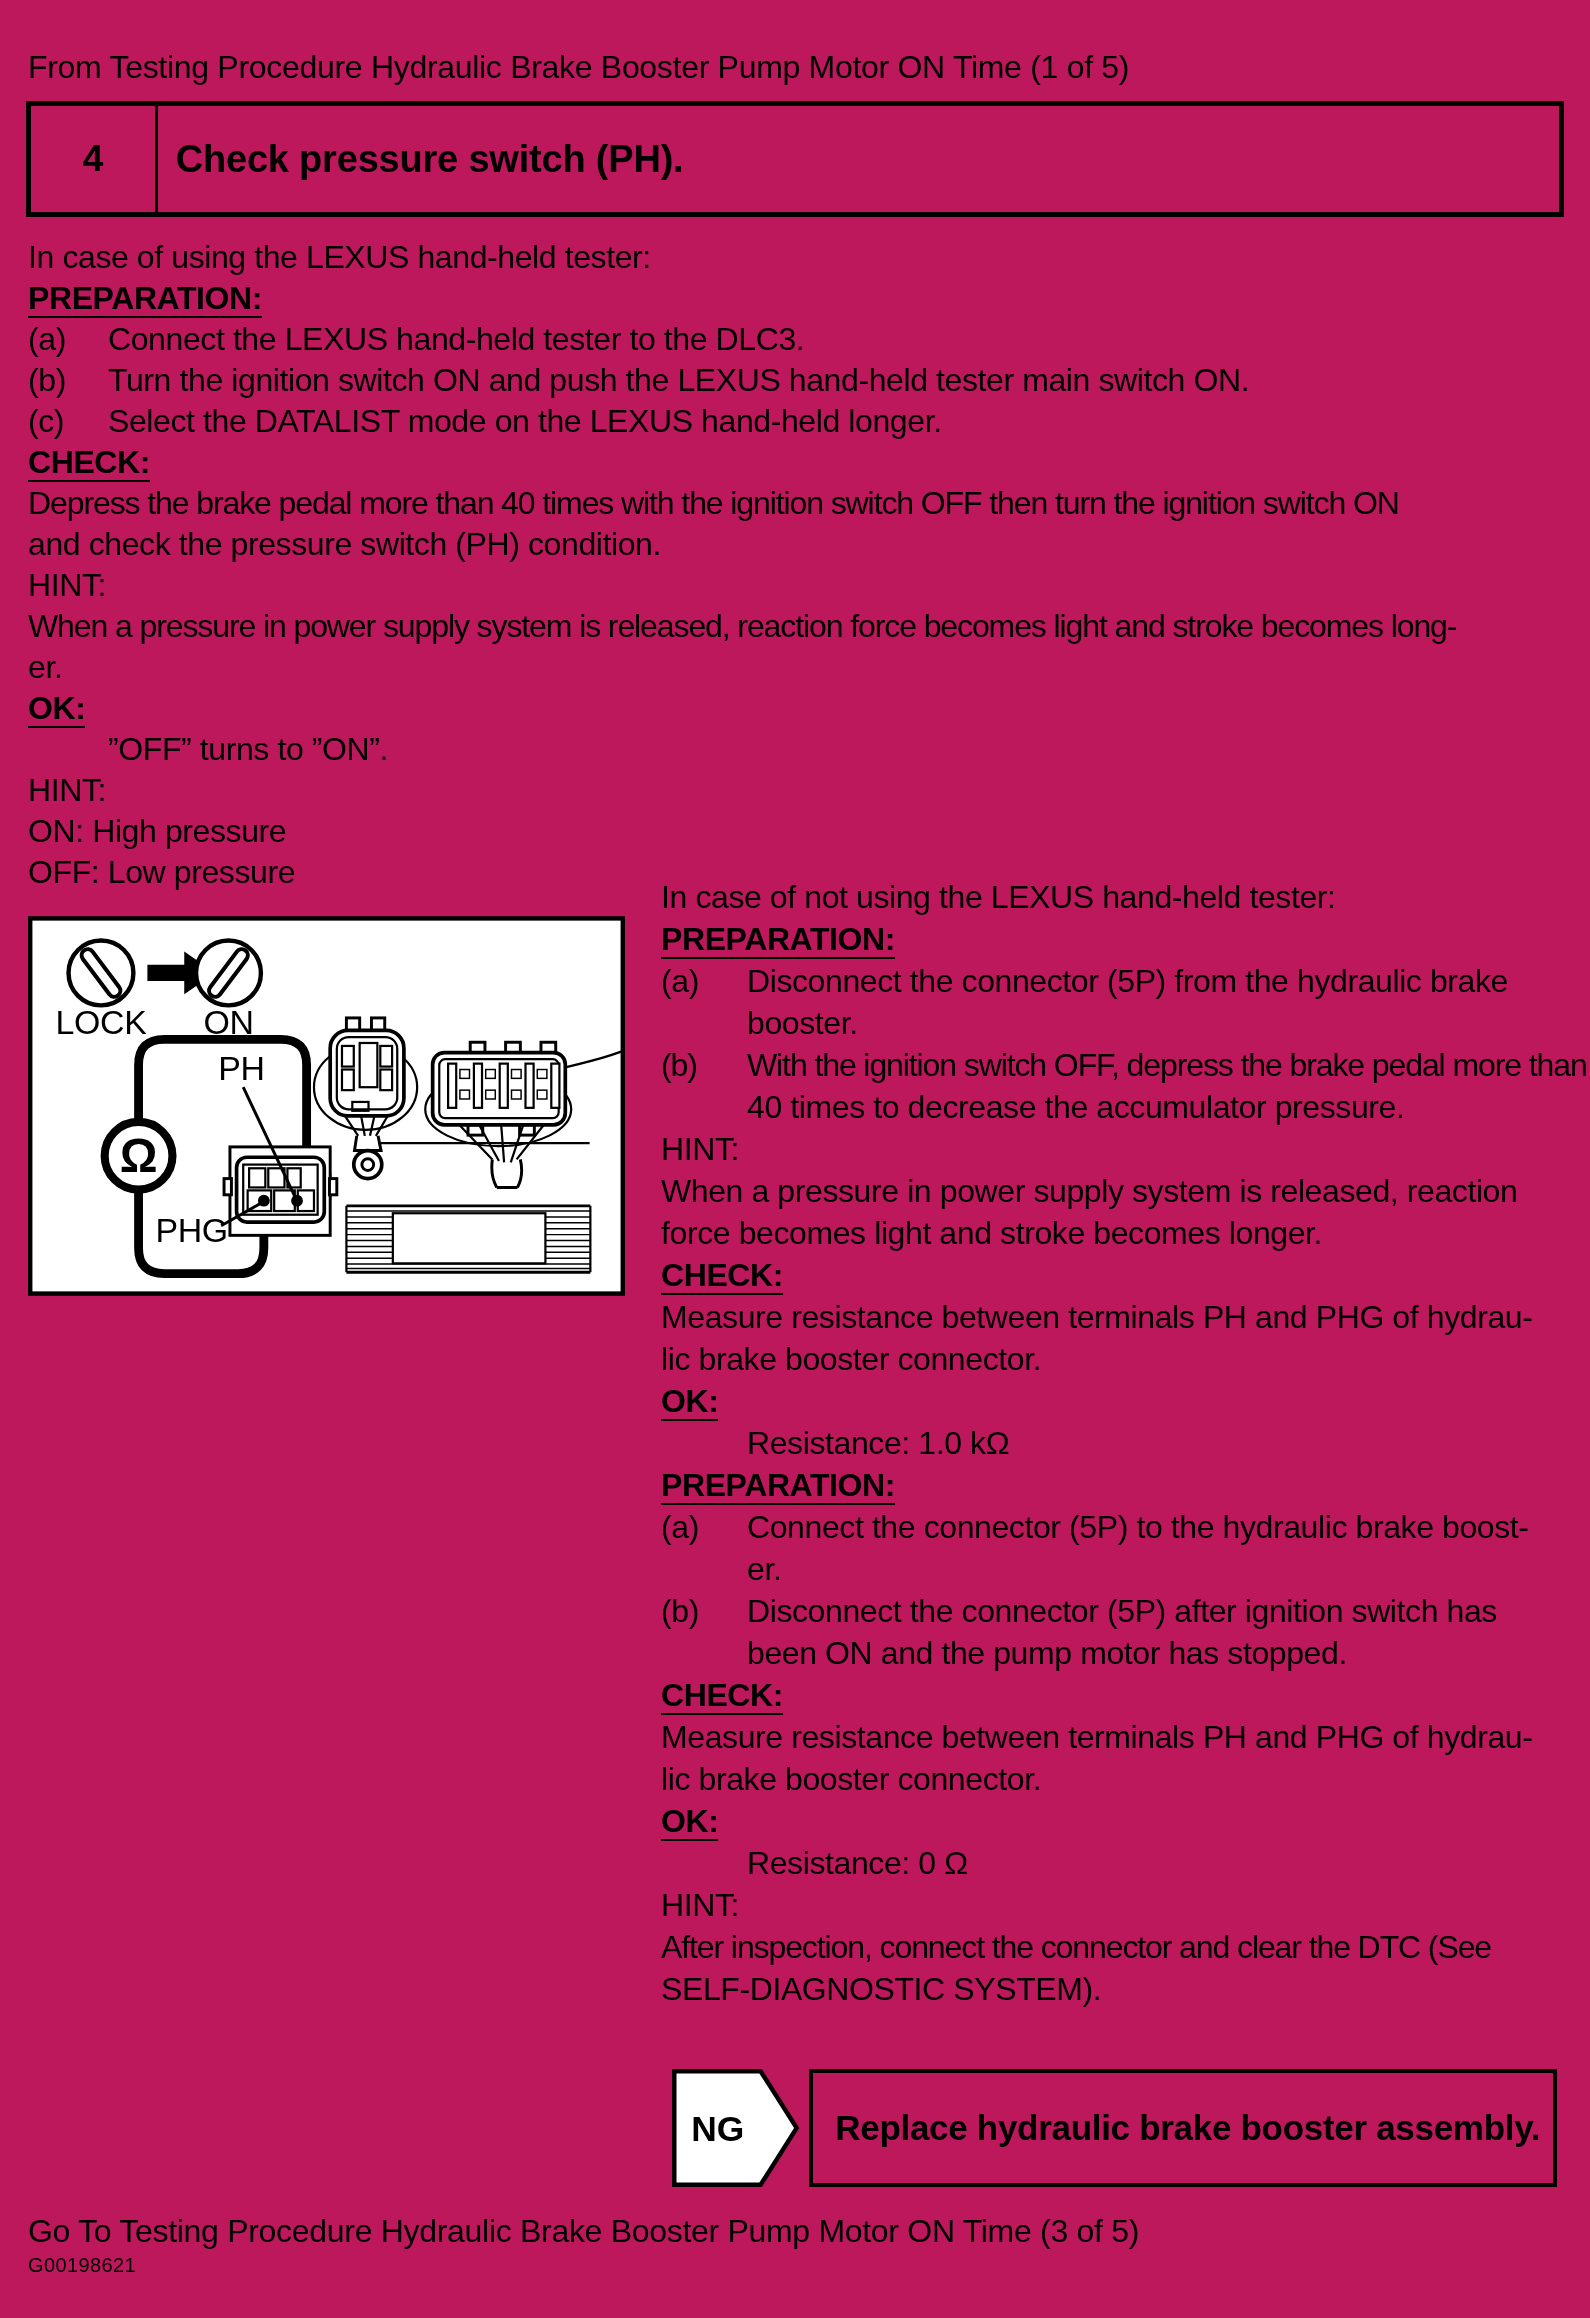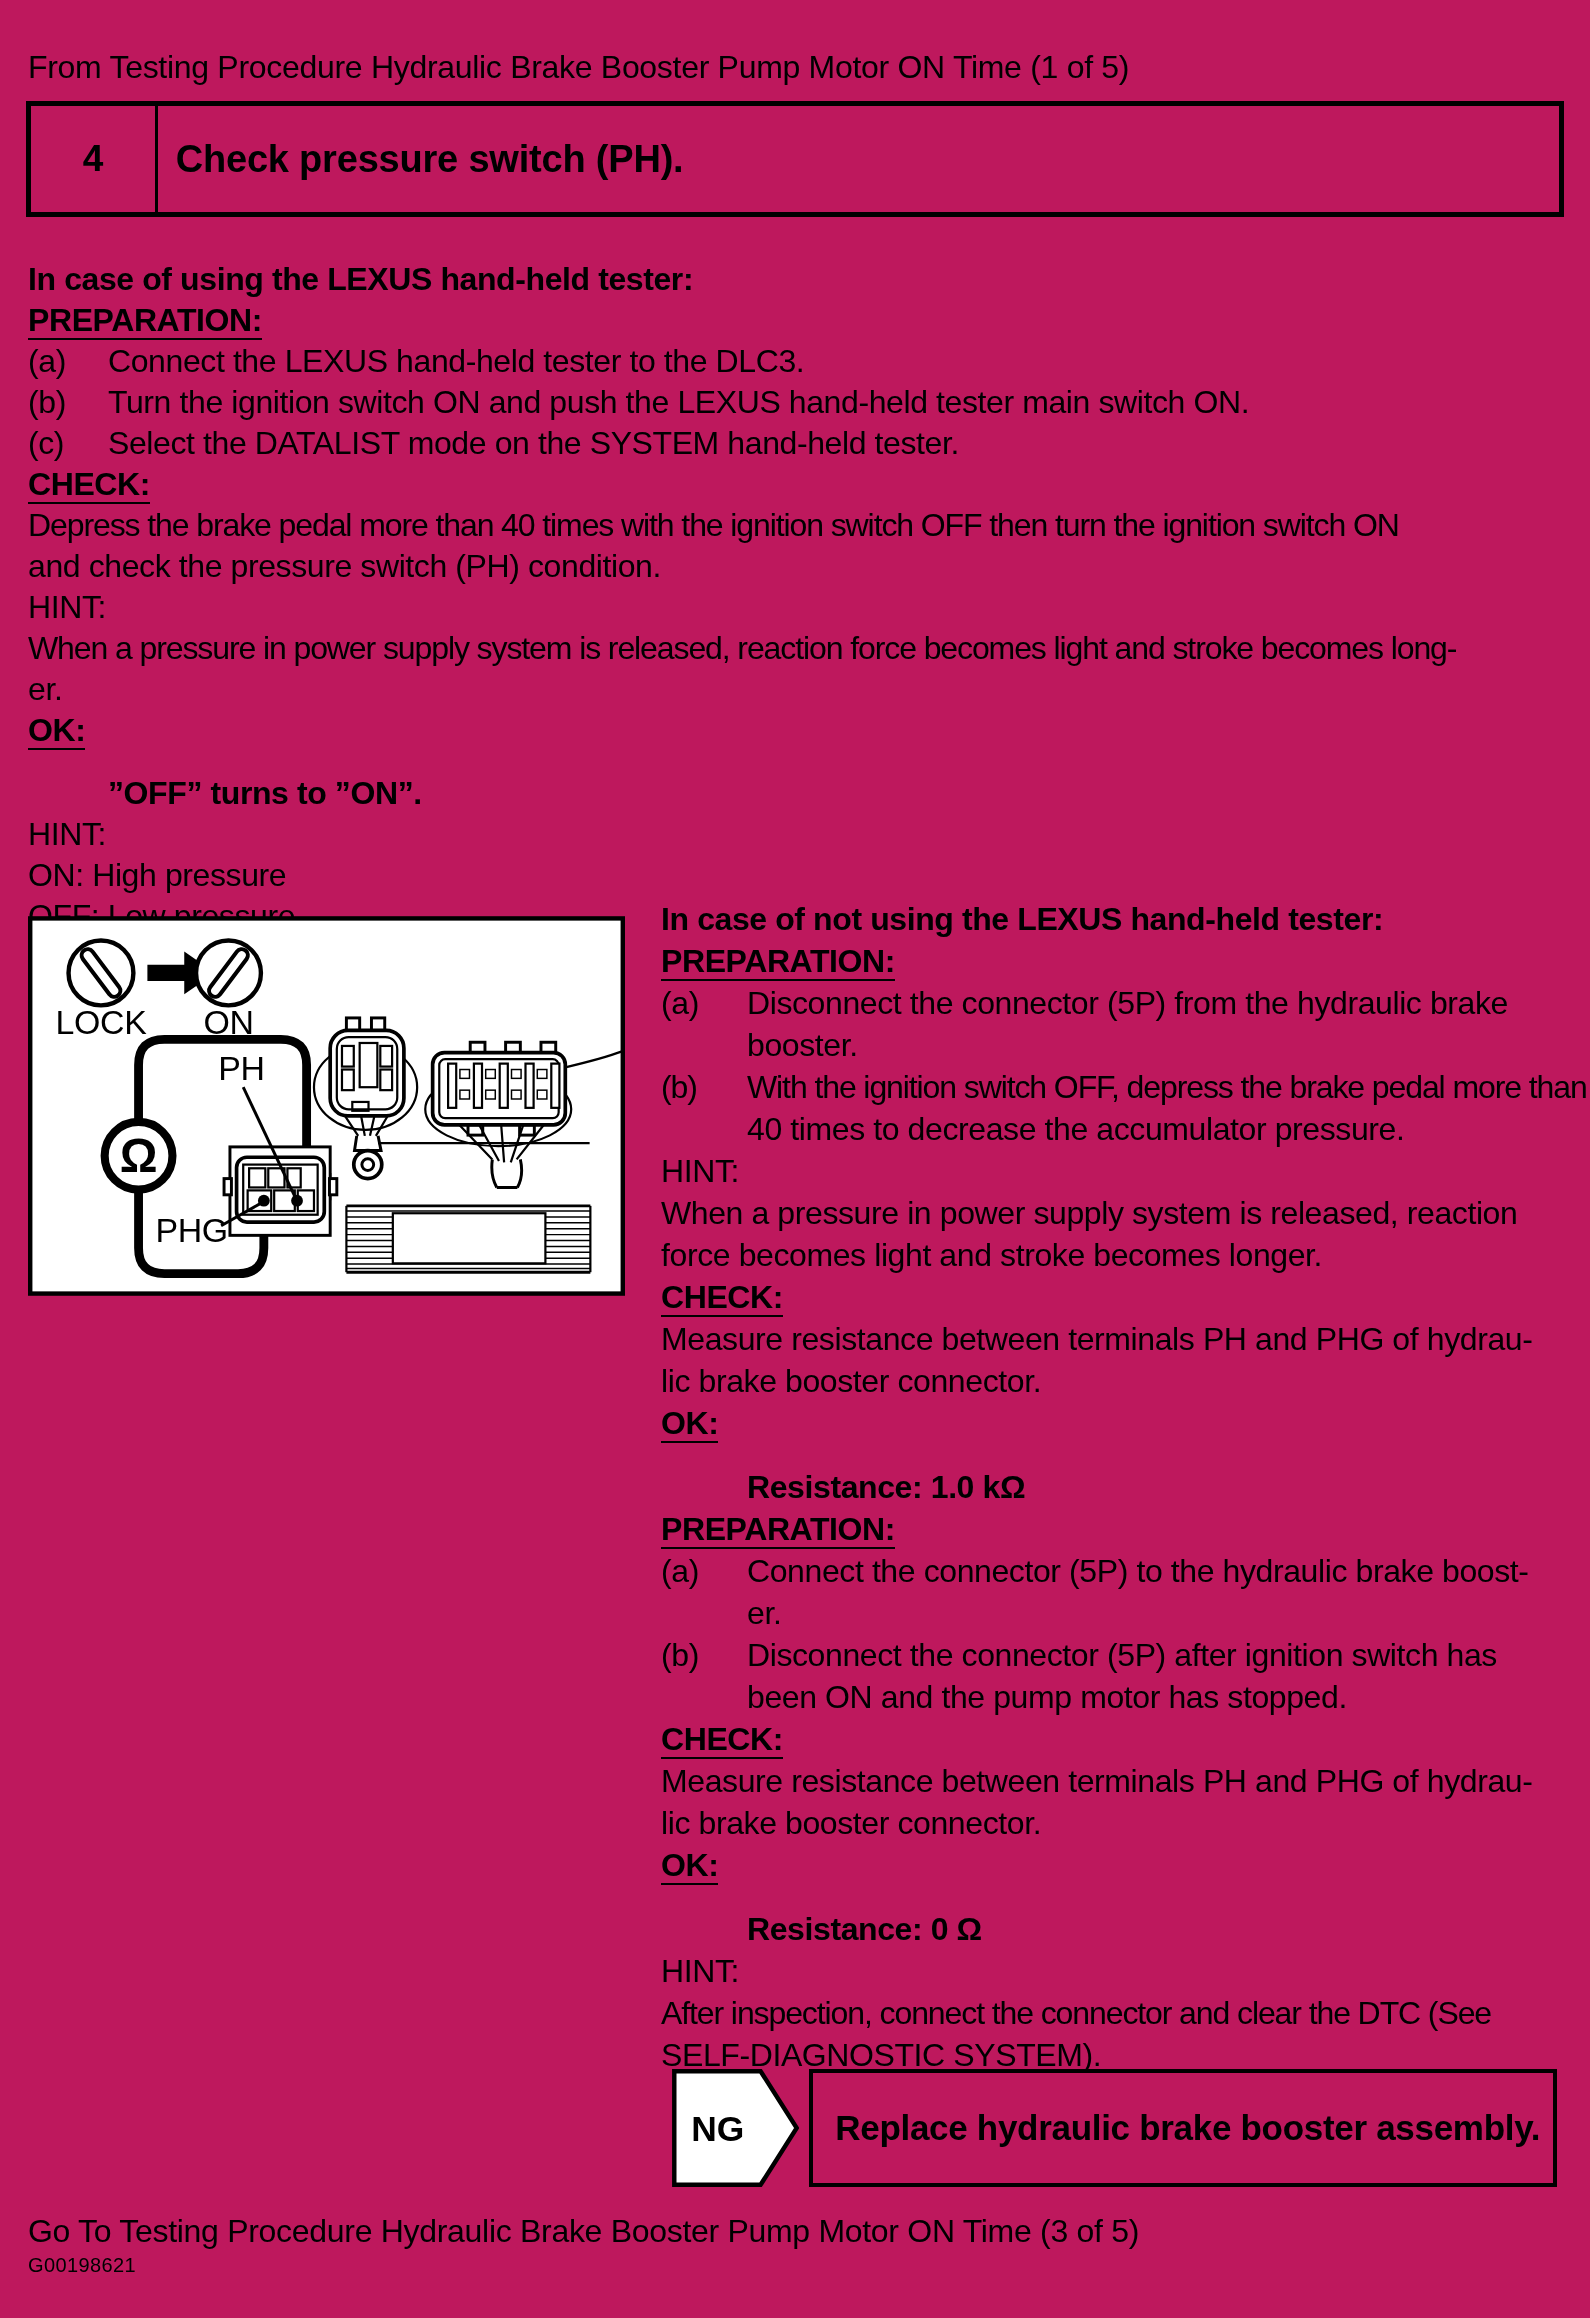--- a/index.html
+++ b/index.html
@@ -34,21 +34,21 @@
     padding-left:17.7px; font-weight:bold; font-size:38px;
     letter-spacing:-0.2px; white-space:nowrap;border-radius:29px;
   }
   .col{
     position:absolute;
     font-size:32px; letter-spacing:-0.4px;
   }
   .leftcol{ left:28px; top:237px;  width:1556px; line-height:41px; }
   .rightcol{ left:661px; top:876px; width:910px; line-height:42px; }
   .line{ white-space:nowrap; }
-  .b{ font-weight:bold;margin-top:22px; }
+  .b{ font-weight:normal; }
   .hd{ font-weight:bold; }
   .hd .u{
     display:inline-block;
     border-bottom:2.9px solid #000;
     padding-bottom:0.7px;
     line-height:1.08;
   }
   .row{ display:flex; }
   .leftcol .marker{ width:80px; flex:none; }
   .rightcol .marker{ width:86px; flex:none; }
@@ -105,21 +105,21 @@
     <div class="line row">
       <span class="marker">(a)</span>
       <span>Connect the LEXUS hand-held tester to the DLC3.</span>
     </div>
     <div class="line row">
       <span class="marker">(b)</span>
       <span>Turn the ignition switch ON and push the LEXUS hand-held tester main switch ON.</span>
     </div>
     <div class="line row">
       <span class="marker">(c)</span>
-      <span>Select the DATALIST mode on the SYSTEM hand-held tester.</span>
+      <span>Select the DATALIST mode on the LEXUS hand-held longer.</span>
     </div>
     <div class="line hd"><span class="u">CHECK:</span></div>
     <div class="line tight">Depress the brake pedal more than 40 times with the ignition switch OFF then turn the ignition switch ON</div>
     <div class="line">and check the pressure switch (PH) condition.</div>
     <div class="line">HINT:</div>
     <div class="line tight">When a pressure in power supply system is released, reaction force becomes light and stroke becomes long-</div>
     <div class="line">er.</div>
     <div class="line hd"><span class="u">OK:</span></div>
     <div class="line b indent">”OFF” turns to ”ON”.</div>
     <div class="line">HINT:</div>

